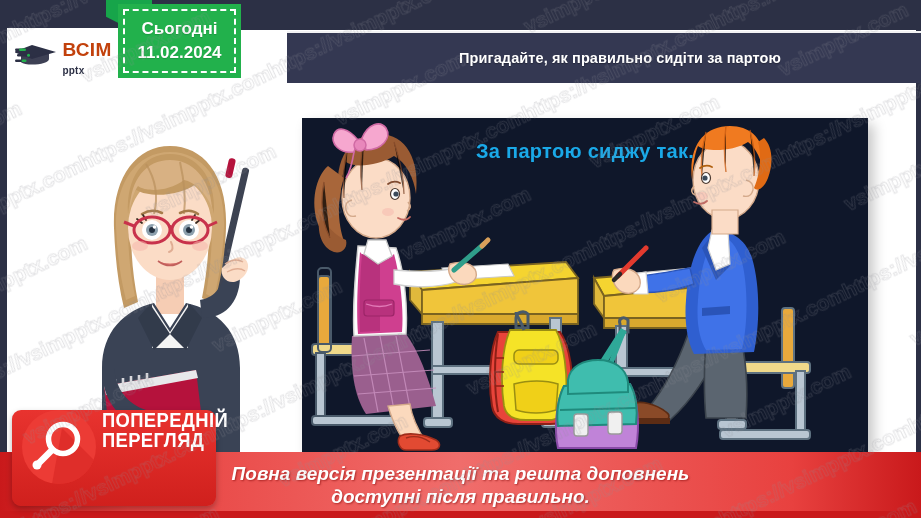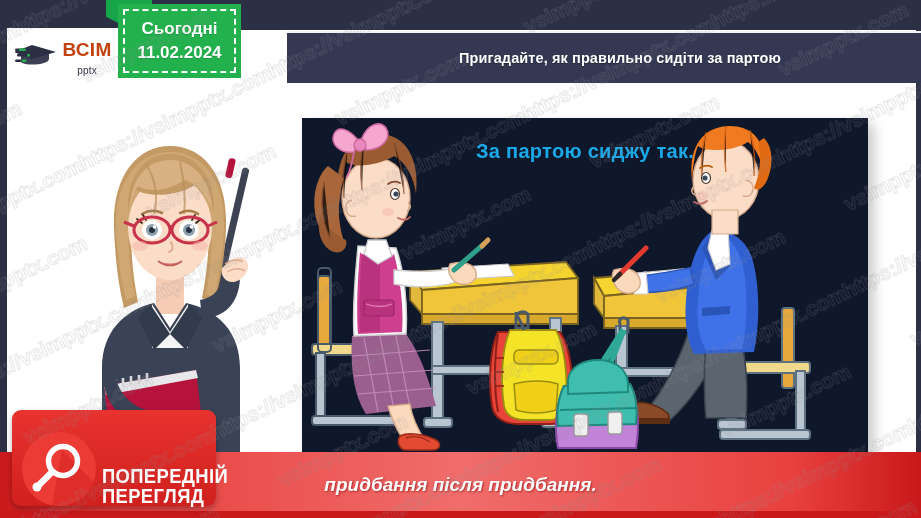--- a/index.html
+++ b/index.html
@@ -39,21 +39,21 @@
     display:flex; align-items:center; justify-content:center;
     z-index:12;
   }
   .logo-inner { display:flex; align-items:center; gap:3px; }
   .logo-cap { width:44px; height:34px; position:relative; }
   .logo-text { display:flex; flex-direction:column; line-height:1; }
   .logo-title {
     font-size:19px; font-weight:700; color:#c2410c; letter-spacing:.3px;
   }
   .logo-sub {
-    font-size:10px; font-weight:400; color:#2c3045; text-align:center;
+    font-size:10px; font-weight:700; color:#2c3045; text-align:left;
     margin-top:7px; letter-spacing:.2px;
   }
 
   
   .green-wedge {
     position:absolute; left:106px; top:0;
     width:46px; height:40px;
     background:#17a54a;
     clip-path:polygon(0 0, 100% 0, 100% 100%, 0 42%);
     z-index:9;
@@ -138,21 +138,21 @@
     position:relative; z-index:2;
   }
 
   
   .preview-badge {
     position:absolute; left:12px; top:410px;
     width:204px; height:96px;
     background:linear-gradient(180deg,#e8332f 0%, #d0201d 100%);
     border-radius:9px;
     box-shadow:0 3px 6px rgba(0,0,0,.28);
-    display:flex; align-items:flex-end; gap:6px;
+    display:flex; align-items:flex-start; gap:6px;
     padding:0 10px;
     z-index:20;
   }
   .mag-circle {
     width:74px; height:74px; border-radius:50%;
     background:#ec3b35;
     position:relative; flex:0 0 auto;
     overflow:hidden;
   }
   .preview-text {
@@ -479,21 +479,22 @@
           <path d="M266 262 C268 248 282 242 296 242 C312 242 324 250 326 264 L326 274 L266 276 Z" fill="#3fbdae" stroke="#1f8a7c" stroke-width="2"></path>
           <rect x="272" y="296" width="14" height="22" rx="3" fill="#f0f0f0" stroke="#9a9a9a" stroke-width="1.4"></rect>
           <rect x="306" y="294" width="14" height="22" rx="3" fill="#f0f0f0" stroke="#9a9a9a" stroke-width="1.4"></rect>
           <path d="M258 292 L334 290" stroke="#1f8a7c" stroke-width="1.8"></path>
         </g>
       </g>
     </svg>
   </div>
 
   <div class="red-banner">
-    <div class="banner-line">придбання після придбання.</div>
+    <div class="banner-line">Повна версія презентації та решта доповнень</div>
+    <div class="banner-line">доступні після правильно.</div>
   </div>
 
   <div class="preview-badge">
     <span class="mag-circle">
       <svg width="74" height="74" viewBox="0 0 74 74">
         <path d="M40 18 L74 52 L74 74 L30 74 Z" fill="#d0201d" opacity=".45"></path>
         <circle cx="41" cy="29" r="14.5" fill="none" stroke="#ffffff" stroke-width="5.5"></circle>
         <path d="M30 40 L17 53" stroke="#ffffff" stroke-width="6.5" stroke-linecap="round"></path>
         <circle cx="15" cy="55" r="4.5" fill="#ffffff"></circle>
       </svg>

